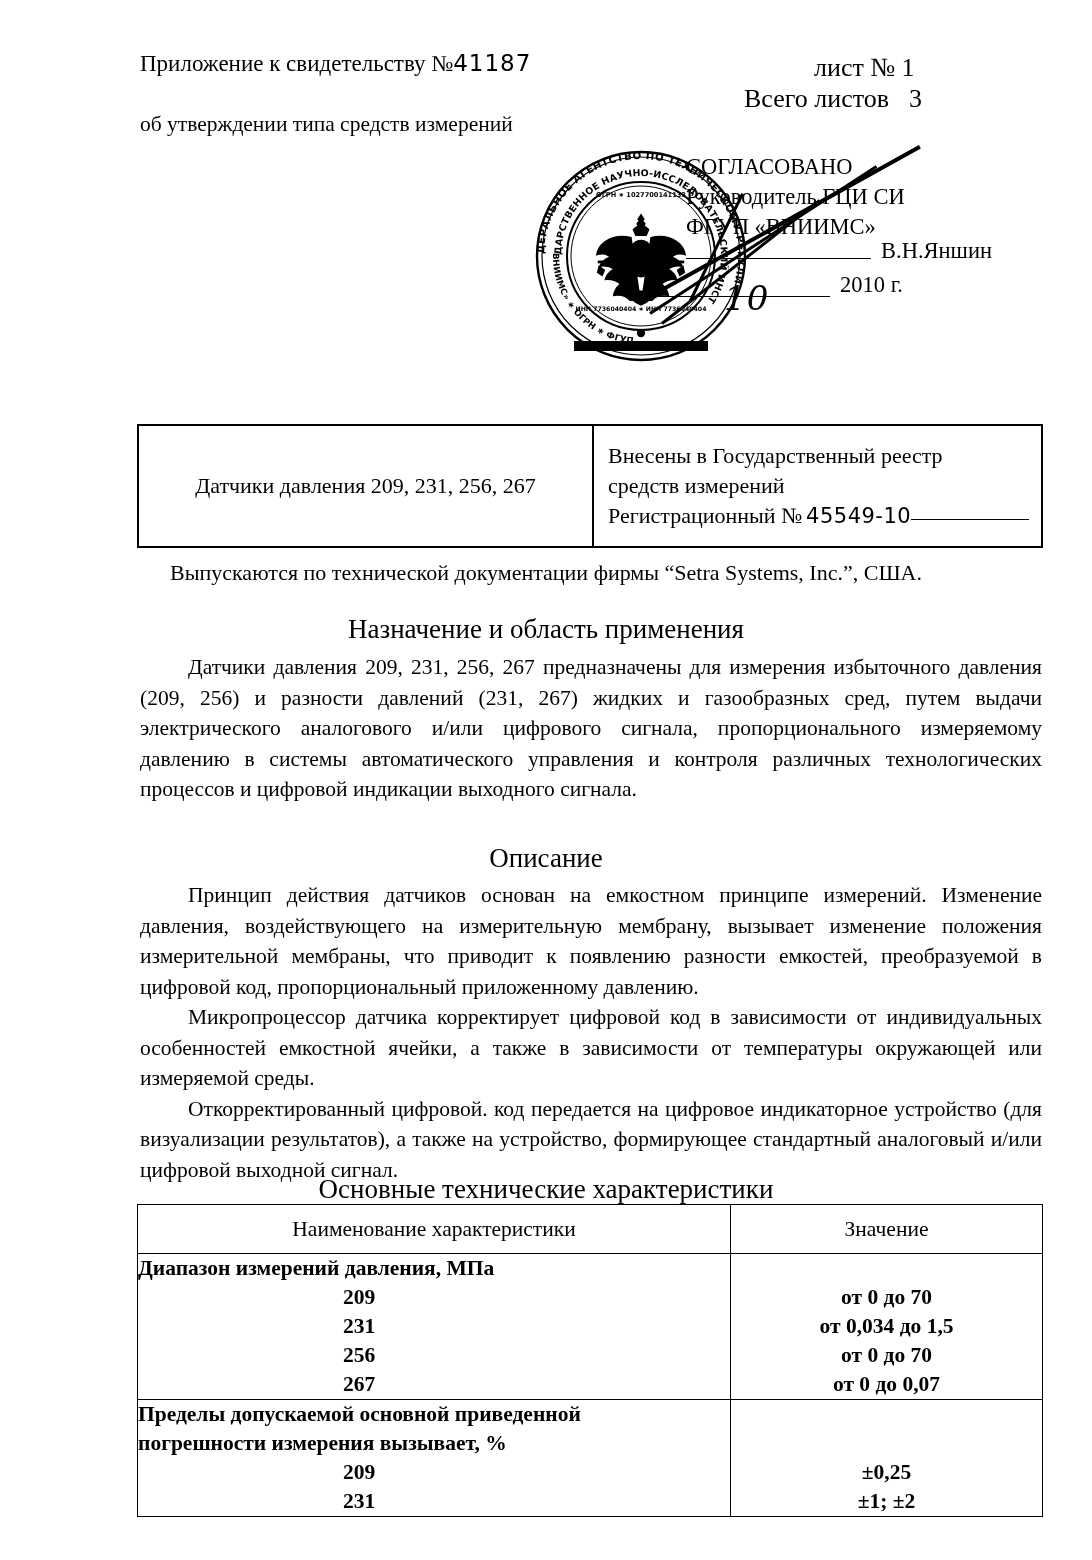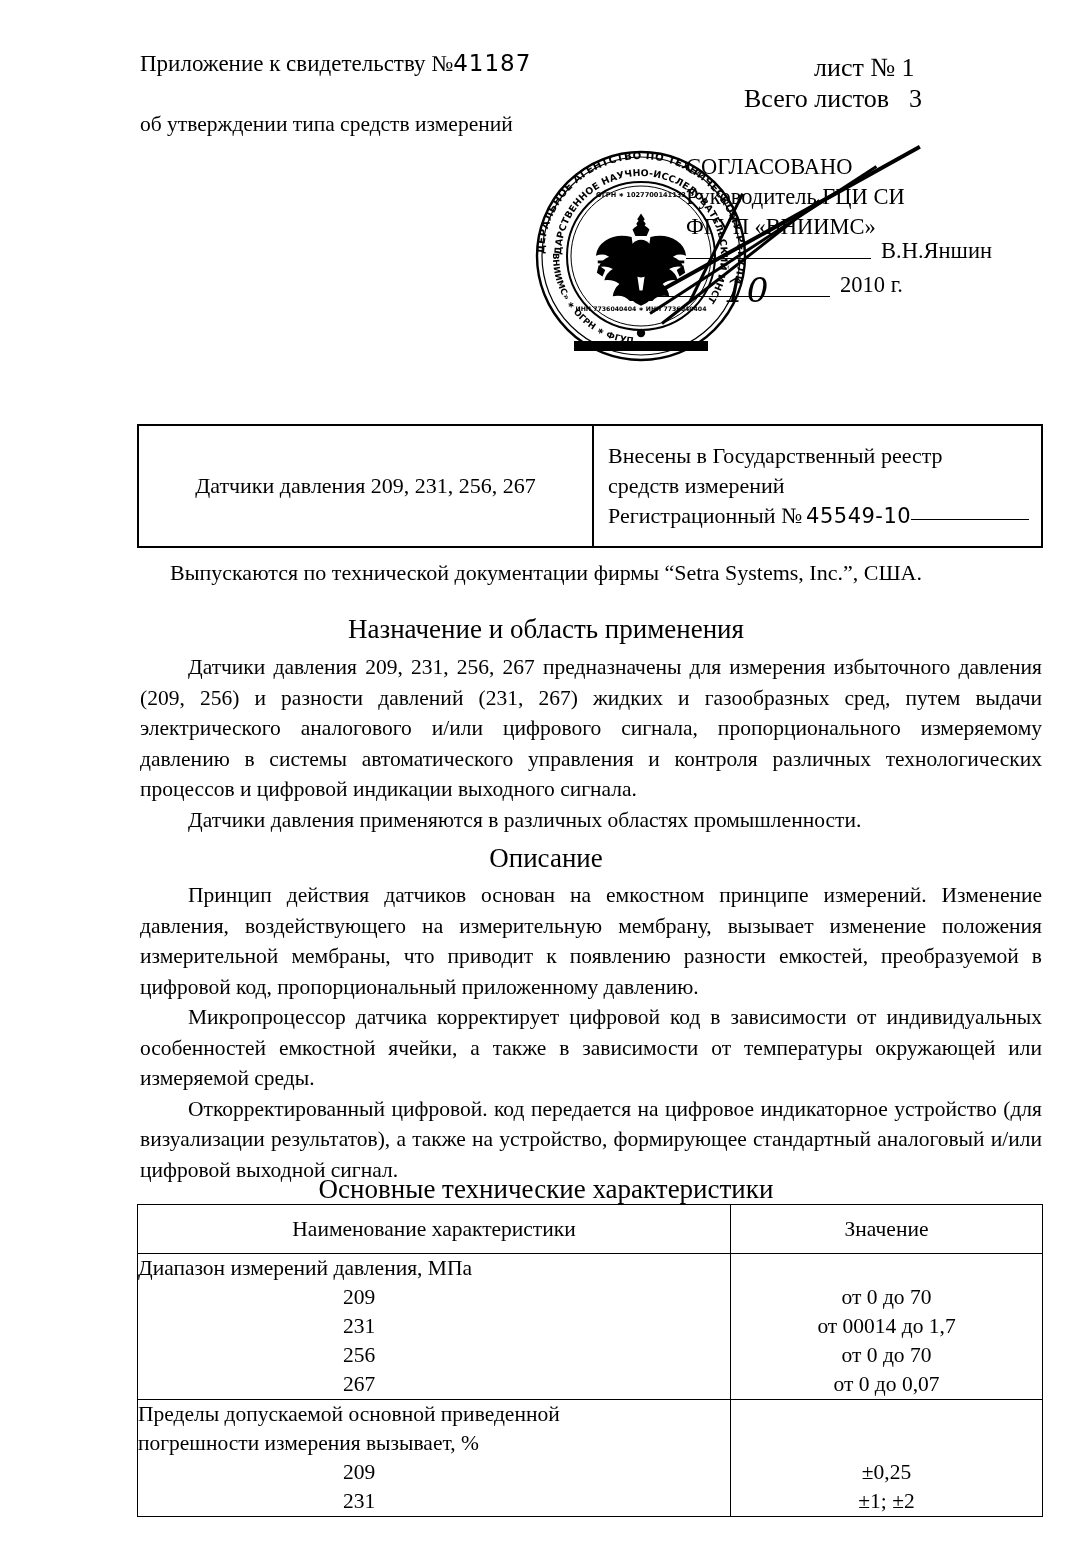--- a/index.html
+++ b/index.html
@@ -38,20 +38,21 @@
     text-align: left;
   }
   .hdr-right .line1 { padding-left: 114px; }
   .hdr-right .line2 { padding-left: 44px; }
   .hdr-right .sheets-count { display: inline-block; padding-left: 20px; }
 
   .handwritten {
     font-family: "DejaVu Sans", sans-serif;
     font-weight: 400;
     letter-spacing: 1px;
+    margin-top: 8px;
   }
 
   
   .approval {
     position: absolute;
     left: 686px; top: 152px;
     font-size: 22.5px;
     line-height: 30px;
     z-index: 3;
   }
@@ -208,21 +209,21 @@
     vertical-align: top;
   }
   .spec-table thead th {
     text-align: center;
     font-weight: normal;
     height: 48px;
     vertical-align: middle;
   }
   .col-name { width: 594px; }
   .col-val  { width: 312px; }
-  .cell-pad { padding: 4px 6px 6px 8px; }
+  .cell-pad { padding: 4px 6px 6px 8px; font-weight: bold; }
   .cell-center { text-align: center; }
   .lbl { display: block; line-height: 29px; }
   .model { display: block; text-align: center; line-height: 29px; padding-right: 150px; }
   .vline { display: block; text-align: center; line-height: 29px; }
   .spacer { display: block; line-height: 29px; visibility: hidden; }
 </style>
 </head>
 <body>
 
 <div class="page">
@@ -316,21 +317,20 @@
           <span class="reg-num-underline"></span>
       </div>
     </div>
   </div>
 
   <div class="subtitle-line">Выпускаются по технической документации фирмы “Setra Systems, Inc.”, США.</div>
 
   <div class="section-title" style="top:614px;">Назначение и область применения</div>
   <div class="body-text" style="top:652px;">
     <p>Датчики давления 209, 231, 256, 267 предназначены для измерения избыточного давления (209, 256) и разности давлений (231, 267) жидких и газообразных сред, путем выдачи электрического аналогового и/или цифрового сигнала, пропорционального измеряемому давлению в системы автоматического управления и контроля различных технологических процессов и цифровой индикации выходного сигнала.</p>
-    <p>Датчики давления применяются в различных областях промышленности.</p>
   </div>
 
   <div class="section-title" style="top:843px;">Описание</div>
   <div class="body-text" style="top:880px;">
     <p>Принцип действия датчиков основан на емкостном принципе измерений. Изменение давления, воздействующего на измерительную мембрану, вызывает изменение положения измерительной мембраны, что  приводит к появлению разности емкостей, преобразуемой в цифровой код, пропорциональный приложенному давлению.</p>
     <p>Микропроцессор датчика корректирует цифровой код в зависимости от индивидуальных особенностей емкостной ячейки, а также в зависимости от температуры окружающей или измеряемой среды.</p>
     <p>Откорректированный цифровой. код передается на цифровое индикаторное устройство (для визуализации результатов), а также на устройство, формирующее стандартный аналоговый и/или цифровой выходной сигнал.</p>
   </div>
 
   <div class="section-title" style="top:1174px;">Основные технические характеристики</div>
@@ -347,21 +347,21 @@
         <td class="cell-pad">
           <span class="lbl">Диапазон измерений давления, МПа</span>
           <span class="model">209</span>
           <span class="model">231</span>
           <span class="model">256</span>
           <span class="model">267</span>
         </td>
         <td class="cell-pad cell-center">
           <span class="spacer">.</span>
           <span class="vline">от 0 до 70</span>
-          <span class="vline">от 00014 до 1,7</span>
+          <span class="vline">от 0,034 до 1,5</span>
           <span class="vline">от 0 до 70</span>
           <span class="vline">от 0 до 0,07</span>
         </td>
       </tr>
       <tr>
         <td class="cell-pad">
           <span class="lbl">Пределы допускаемой основной приведенной</span>
           <span class="lbl">погрешности  измерения вызывает, %</span>
           <span class="model">209</span>
           <span class="model">231</span>

